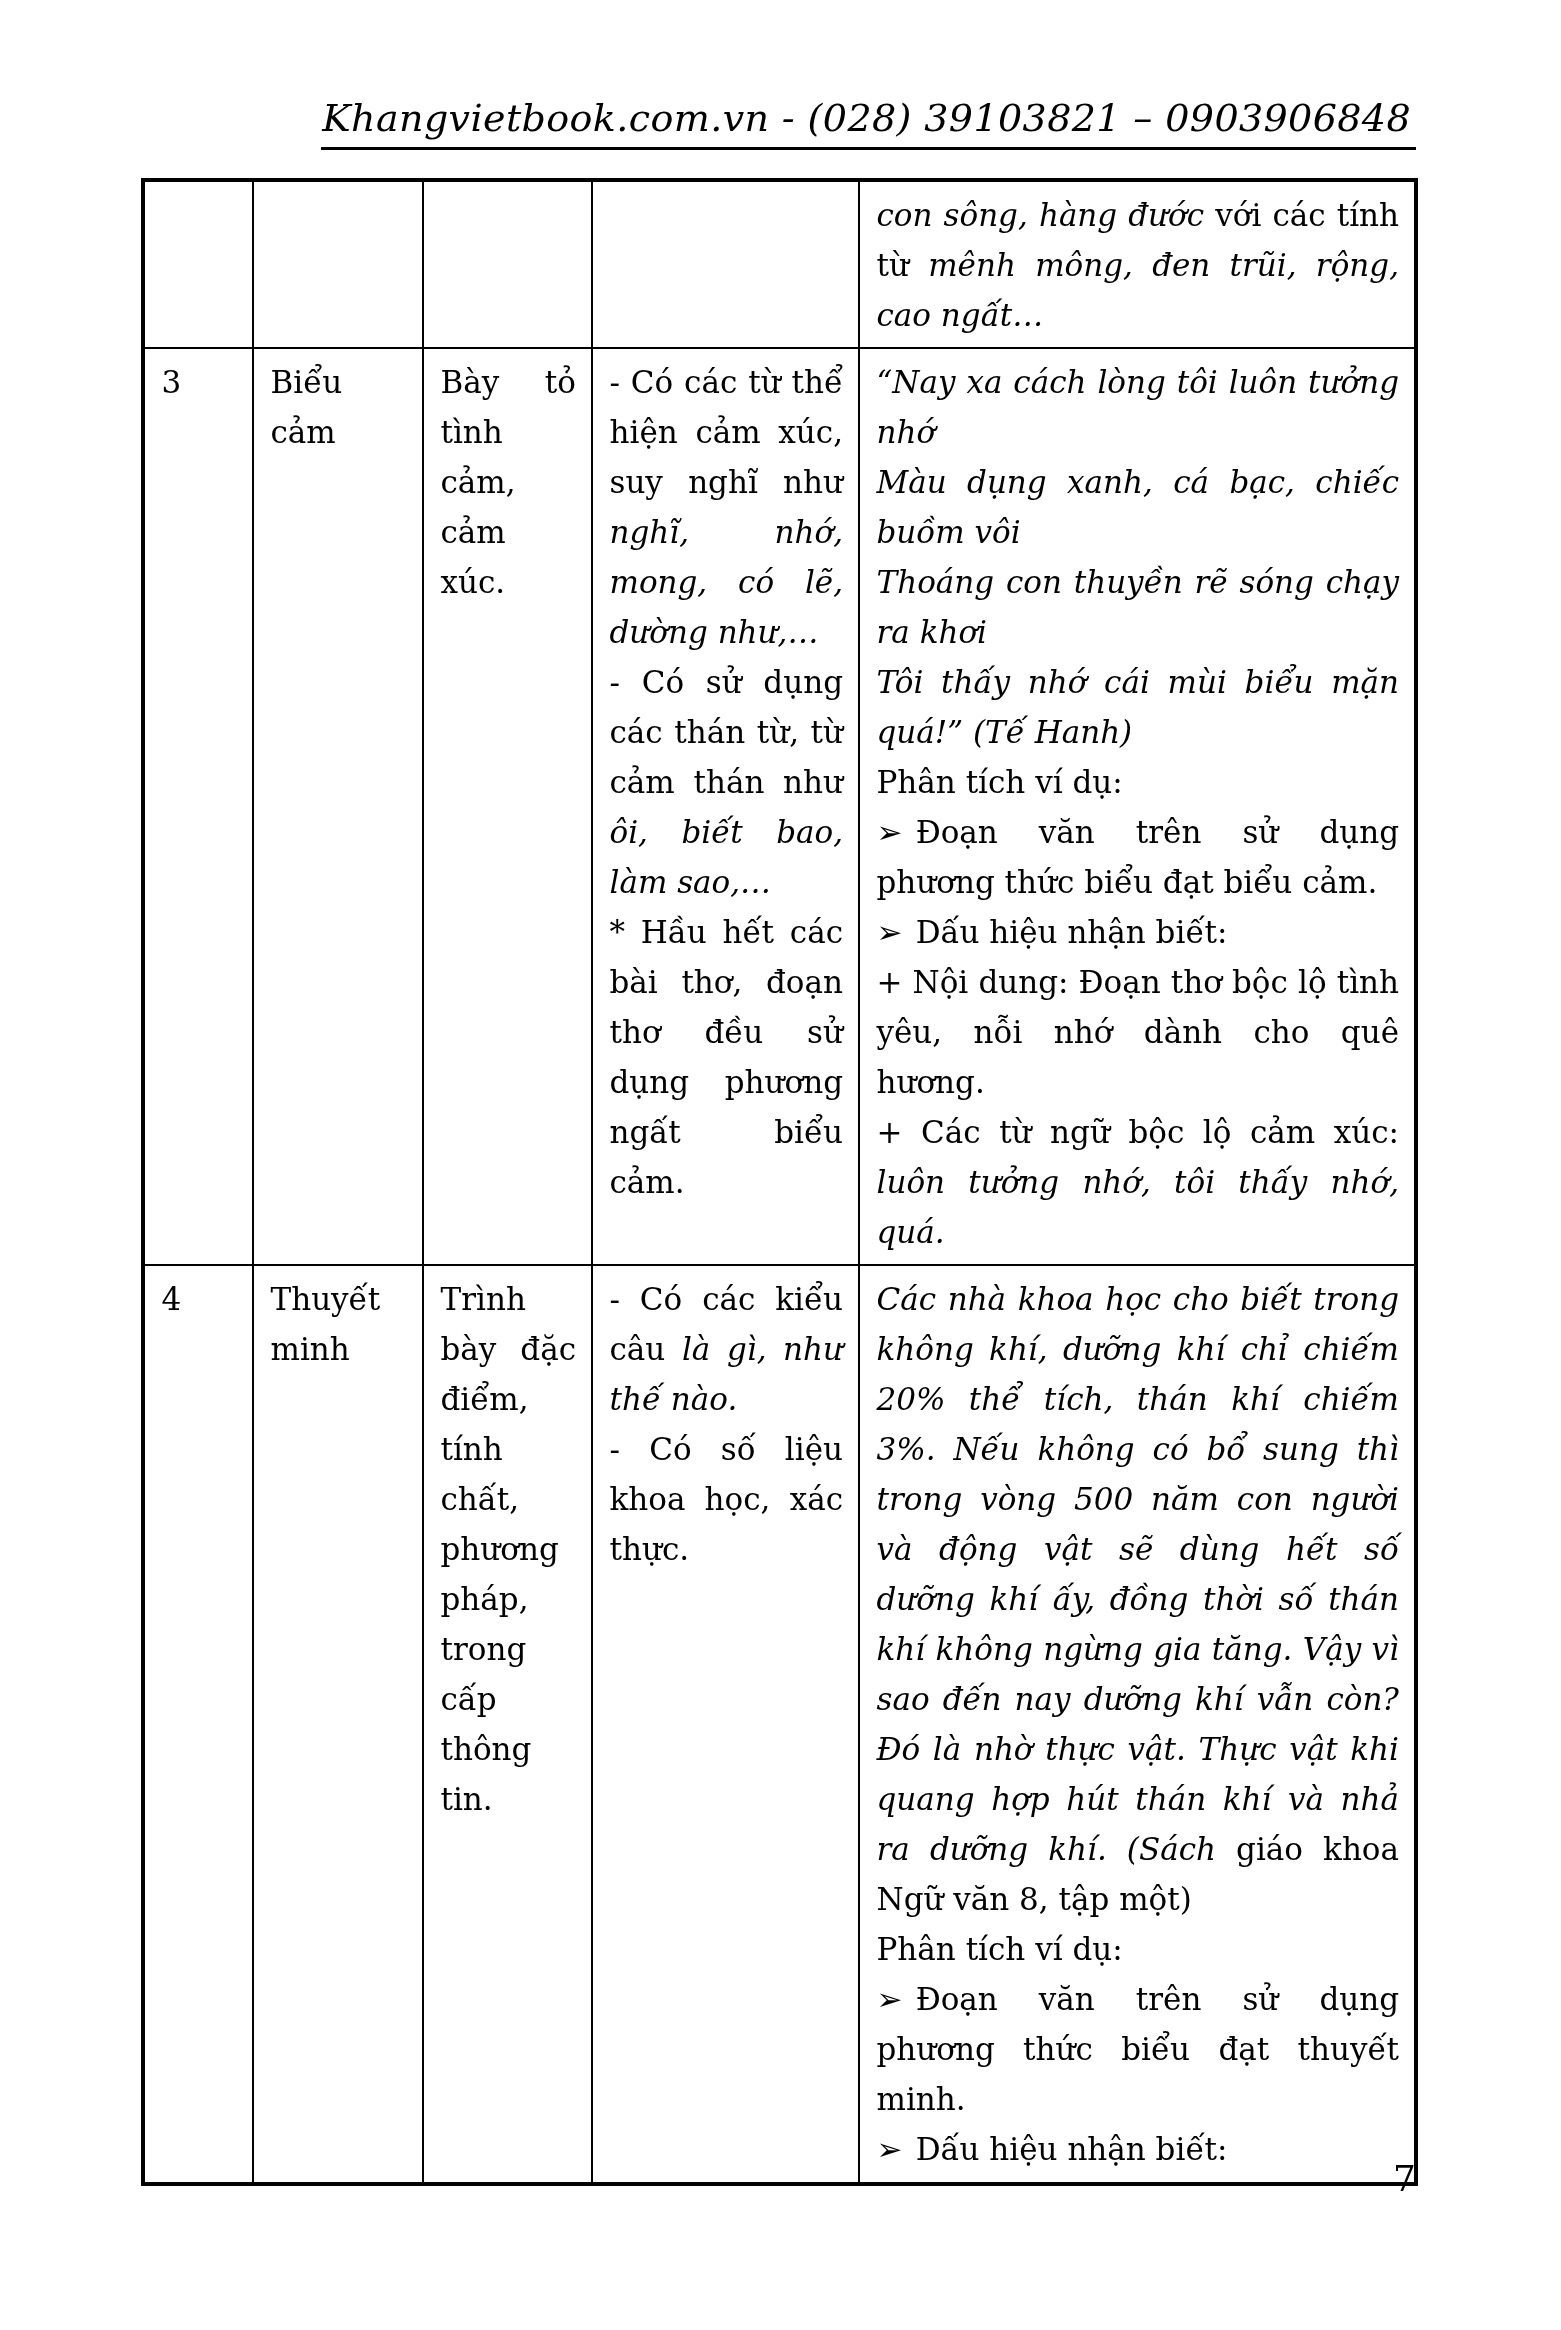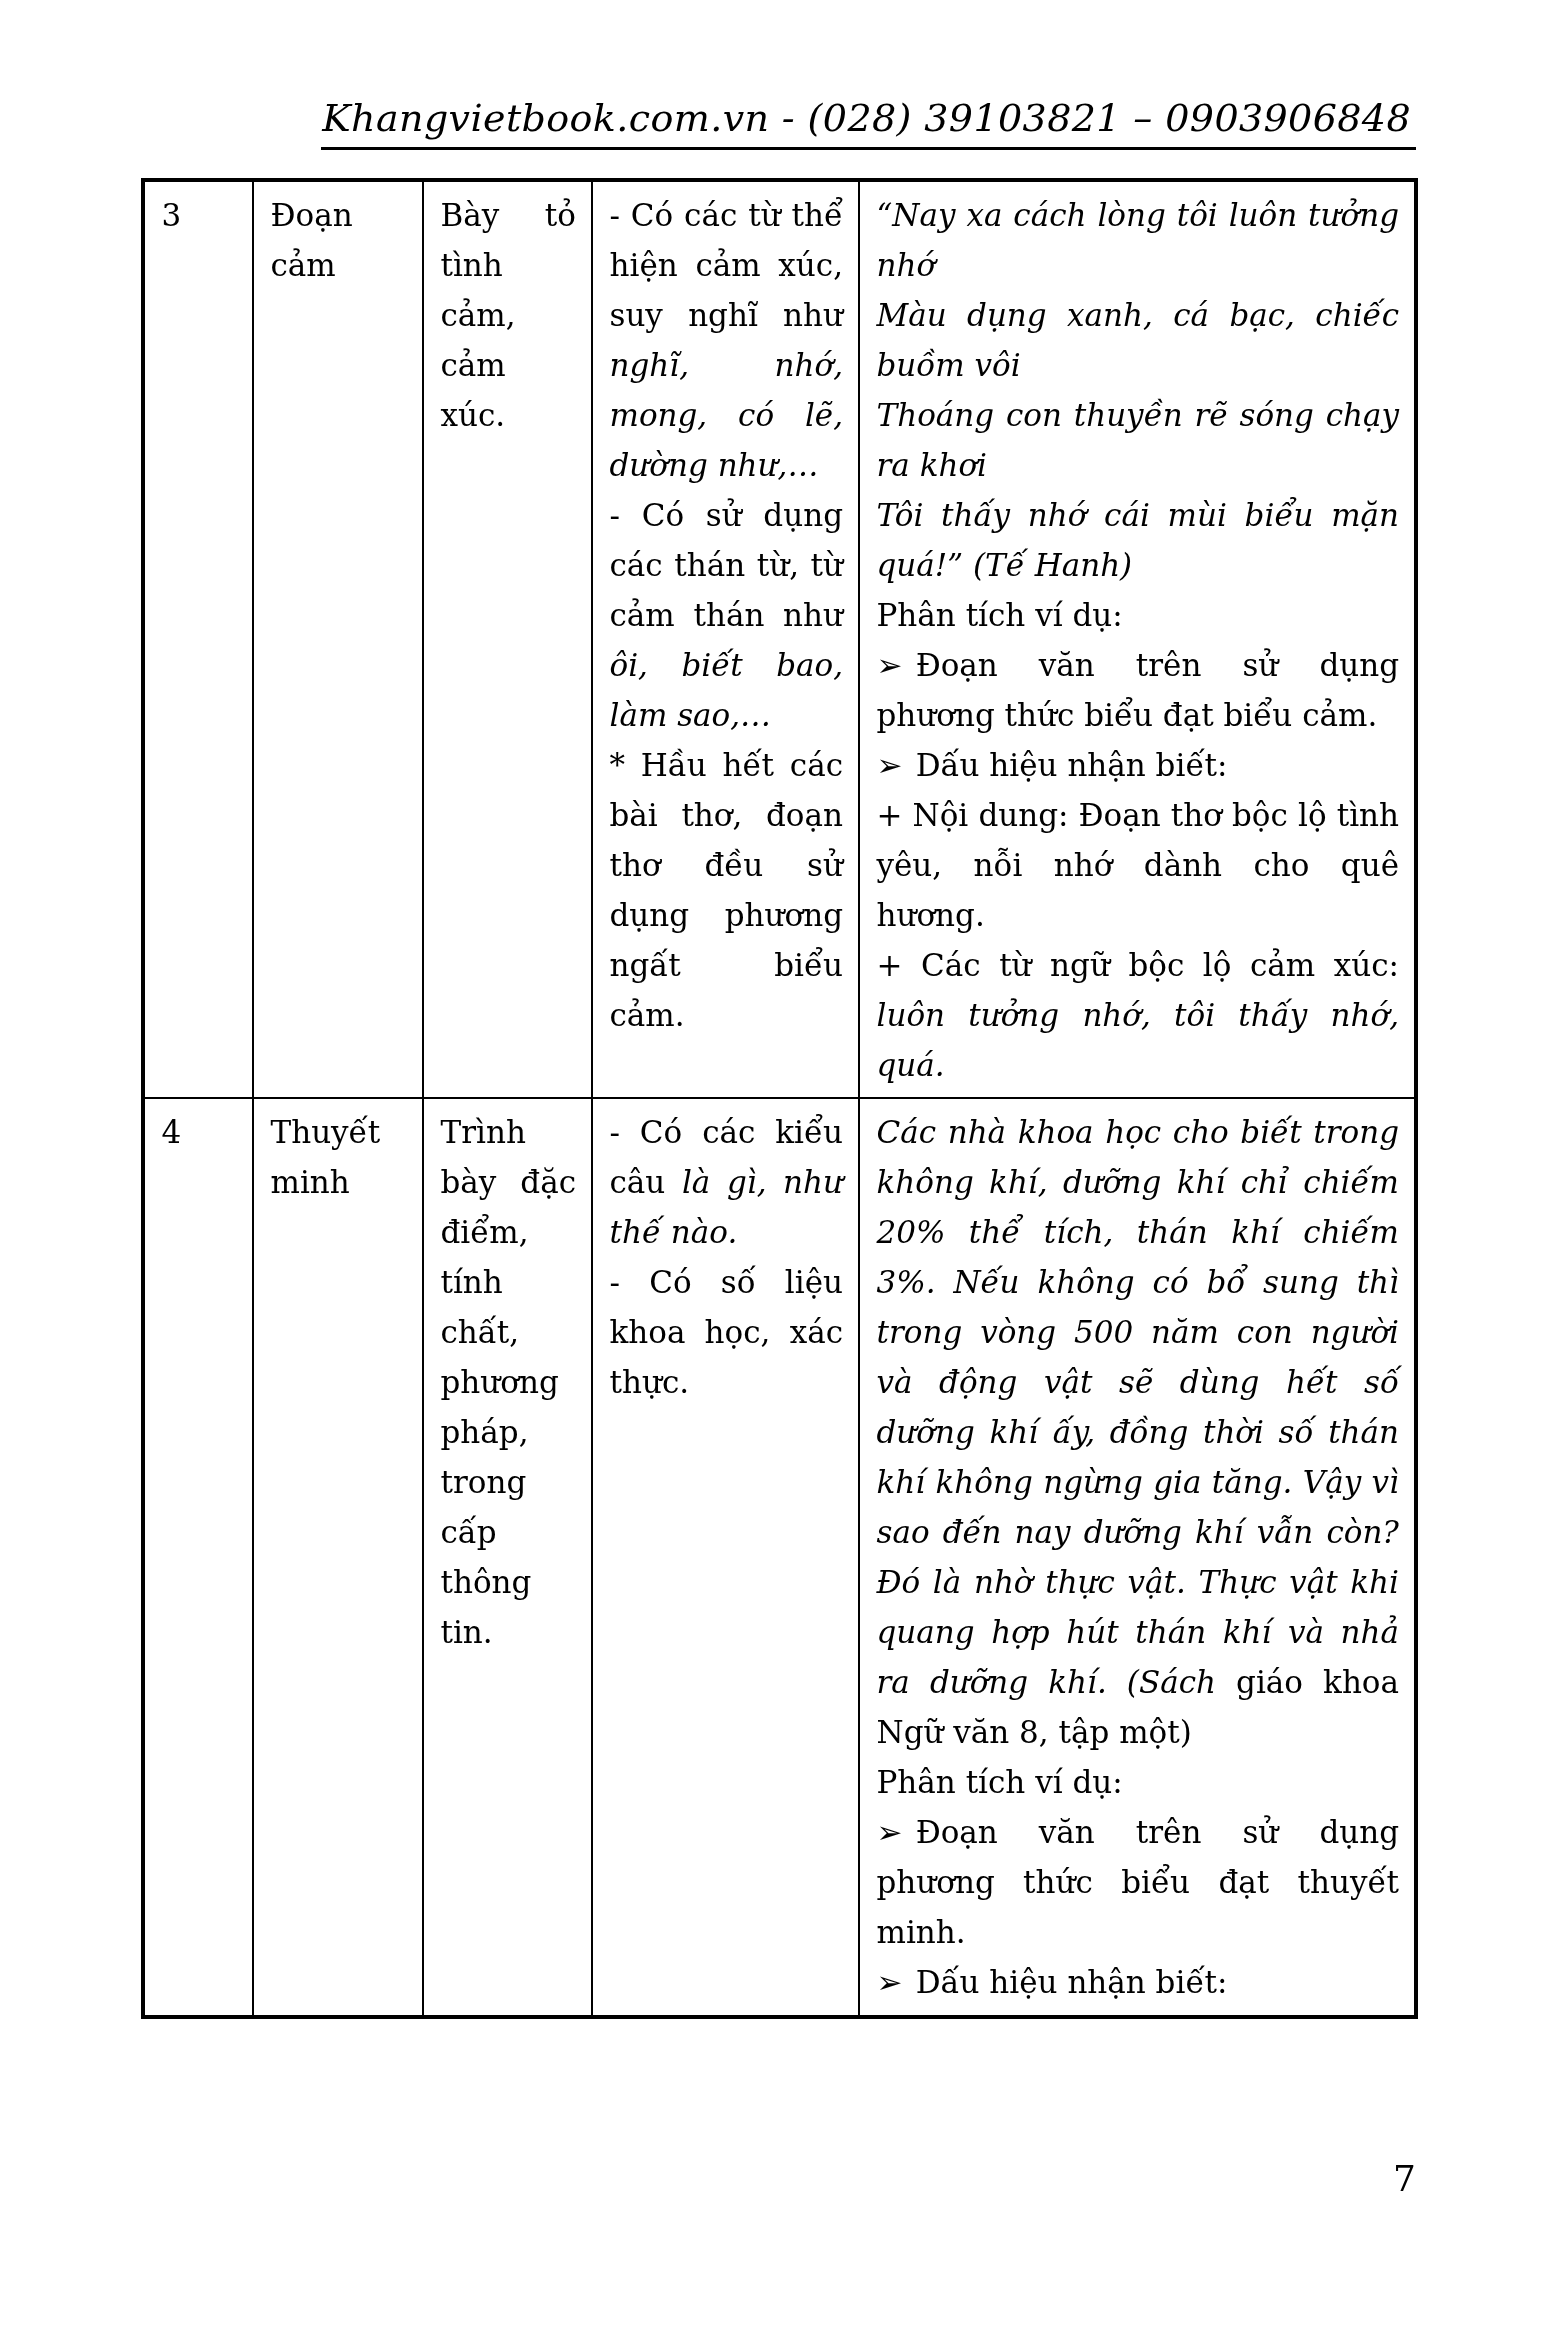--- a/index.html
+++ b/index.html
@@ -32,23 +32,32 @@
 
   <table class="main">
     <colgroup>
       <col style="width:110px">
       <col style="width:170px">
       <col style="width:169px">
       <col style="width:267px">
       <col style="width:557px">
     </colgroup>
     <tbody>
+      <tr class="row-a">
+        <td class="cell c-no"></td>
+        <td class="cell"></td>
+        <td class="cell"></td>
+        <td class="cell"></td>
+        <td class="cell">
+            <div class="para"><i>con sông, hàng đước </i><span>với các tính từ </span><i>mênh mông, đen trũi, rộng, cao ngất…</i></div>
+          </td>
+      </tr>
       <tr class="row-3">
         <td class="cell c-no">3</td>
-        <td class="cell">Đoạn cảm</td>
+        <td class="cell">Biểu cảm</td>
         <td class="cell">Bày tỏ tình cảm, cảm xúc.</td>
         <td class="cell">
             <div class="para"><span>- Có các từ thể hiện cảm xúc, suy nghĩ như </span><i>nghĩ, nhớ, mong, có lẽ, dường như,…</i></div>
             <div class="para"><span>- Có sử dụng các thán từ, từ cảm thán như </span><i>ôi, biết bao, làm sao,…</i></div>
             <div class="para"><span>* Hầu hết các bài thơ, đoạn thơ đều sử dụng phương ngất biểu cảm.</span></div>
           </td>
         <td class="cell">
             <div class="para"><i>“Nay xa cách lòng tôi luôn tưởng nhớ</i></div>
             <div class="para"><i>Màu dụng xanh, cá bạc, chiếc buồm vôi</i></div>
             <div class="para"><i>Thoáng con thuyền rẽ sóng chạy ra khơi</i></div>

